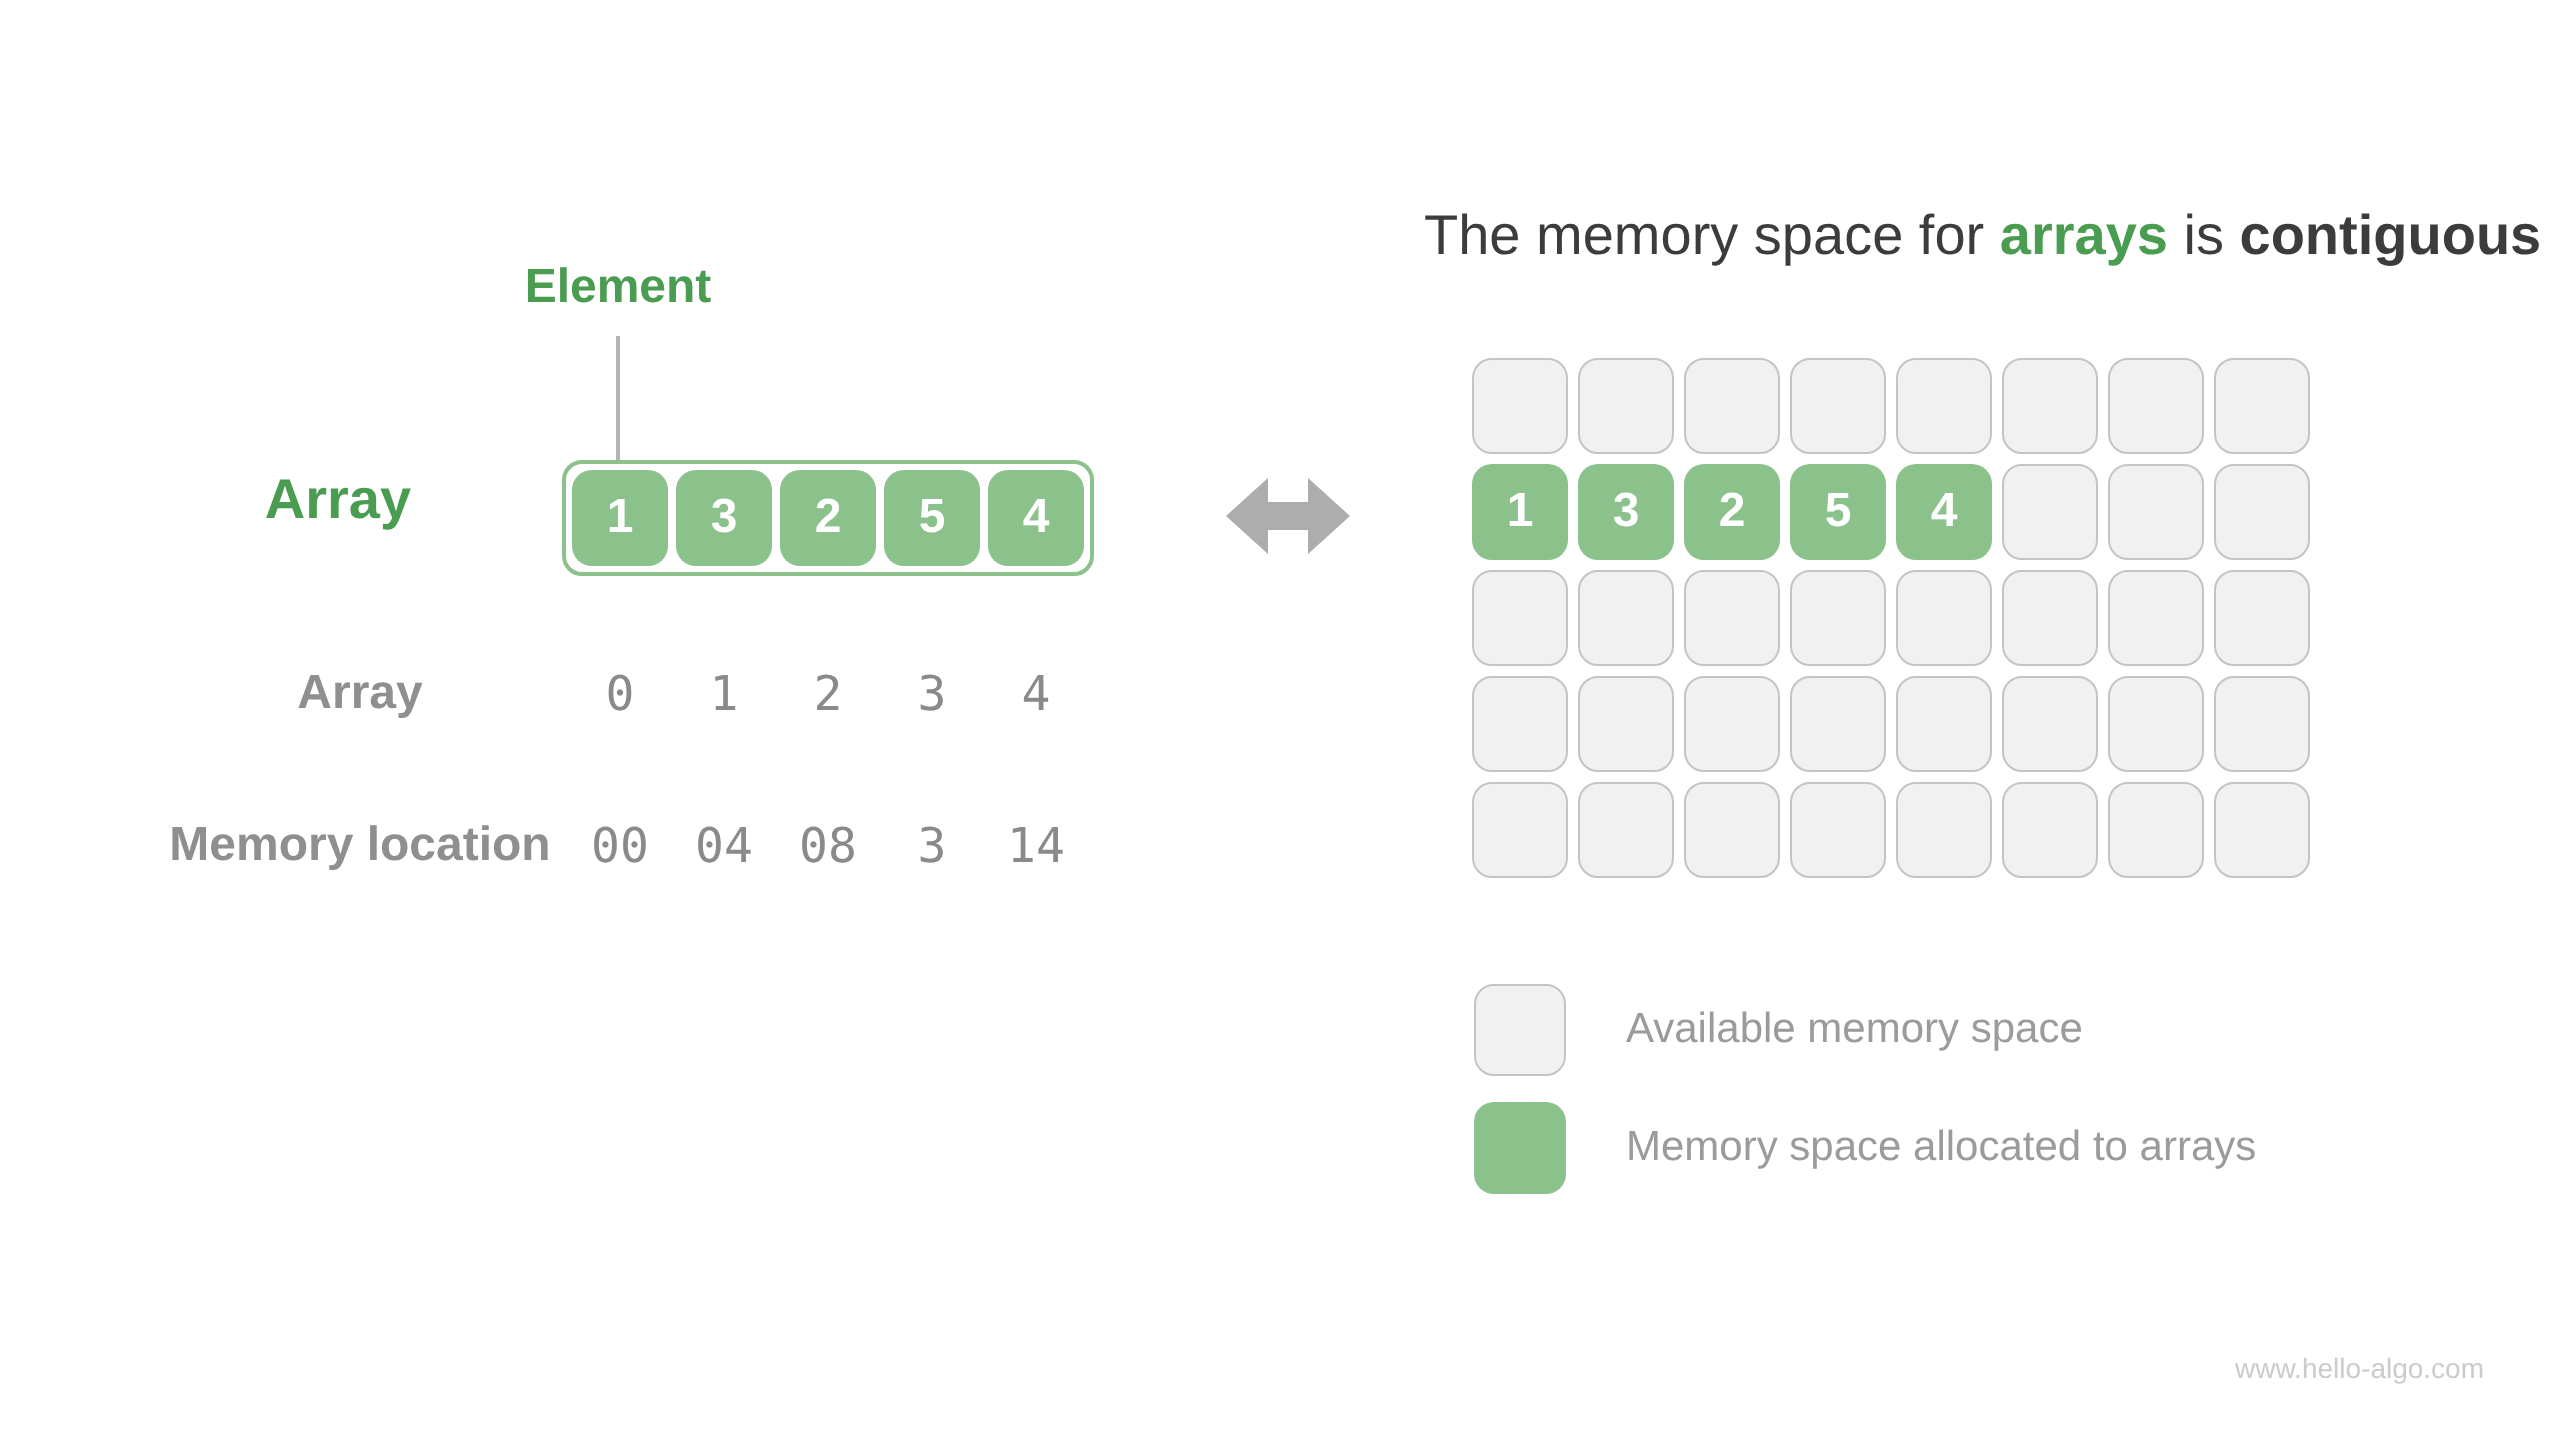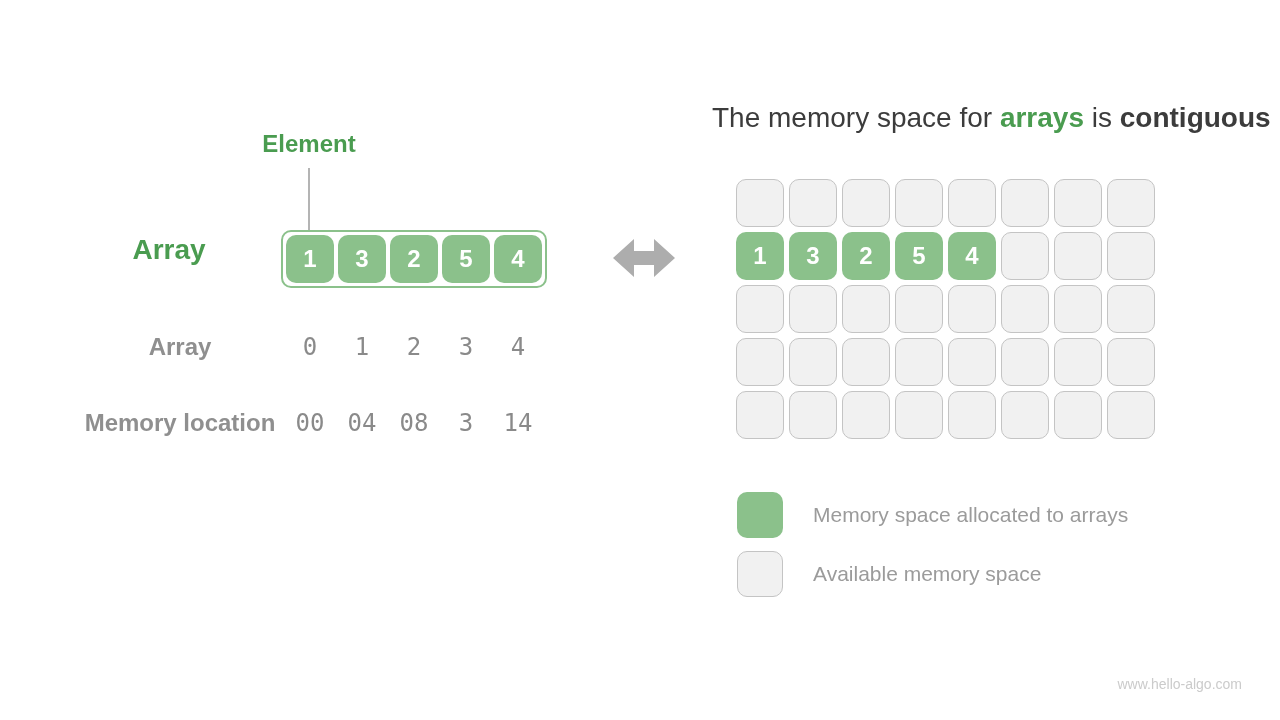--- a/index.html
+++ b/index.html
@@ -146,23 +146,23 @@
       <div class="gcell"></div>
       <div class="gcell"></div>
       <div class="gcell"></div>
       <div class="gcell"></div>
       <div class="gcell"></div>
       <div class="gcell"></div>
     </div>
 
   <div class="legend" id="legend">
       <div class="legend-row">
+        <div class="swatch gray"></div>
+        <div class="legend-label">Available memory space</div>
+      </div>
+      <div class="legend-row">
         <div class="swatch green"></div>
         <div class="legend-label">Memory space allocated to arrays</div>
-      </div>
-      <div class="legend-row">
-        <div class="swatch gray"></div>
-        <div class="legend-label">Available memory space</div>
       </div>
     </div>
 
   <div class="watermark">www.hello-algo.com</div>
 </div>
 
 </body></html>

